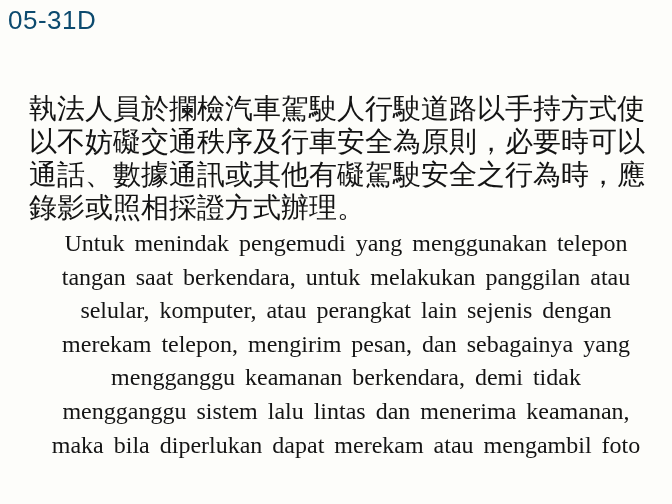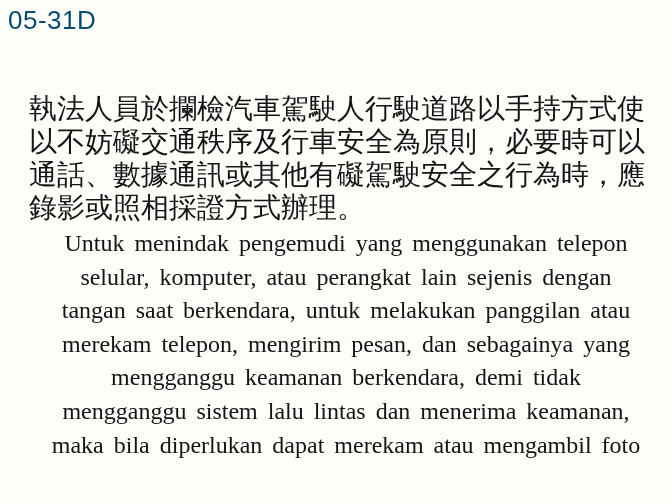--- a/index.html
+++ b/index.html
@@ -62,19 +62,19 @@
 
 <div class="zh-paragraph">
   <span class="text-line">執法人員於攔檢汽車駕駛人行駛道路以手持方式使</span>
   <span class="text-line">以不妨礙交通秩序及行車安全為原則，必要時可以</span>
   <span class="text-line">通話、數據通訊或其他有礙駕駛安全之行為時，應</span>
   <span class="text-line">錄影或照相採證方式辦理。</span>
 </div>
 
 <div class="id-paragraph">
   <span class="text-line">Untuk menindak pengemudi yang menggunakan telepon</span>
+  <span class="text-line">tangan saat berkendara, untuk melakukan panggilan atau</span>
   <span class="text-line">selular, komputer, atau perangkat lain sejenis dengan</span>
-  <span class="text-line">tangan saat berkendara, untuk melakukan panggilan atau</span>
   <span class="text-line">merekam telepon, mengirim pesan, dan sebagainya yang</span>
   <span class="text-line">mengganggu keamanan berkendara, demi tidak</span>
   <span class="text-line">mengganggu sistem lalu lintas dan menerima keamanan,</span>
   <span class="text-line">maka bila diperlukan dapat merekam atau mengambil foto</span>
 </div>
 
 </body></html>

